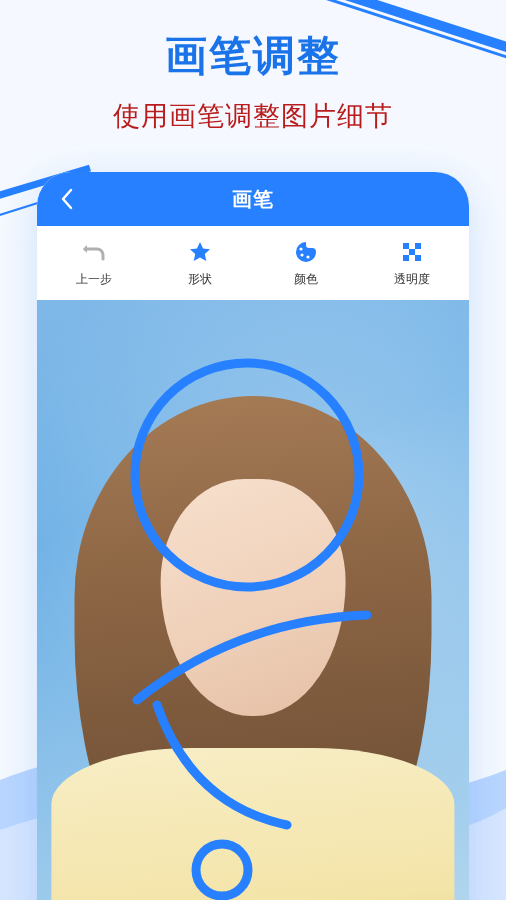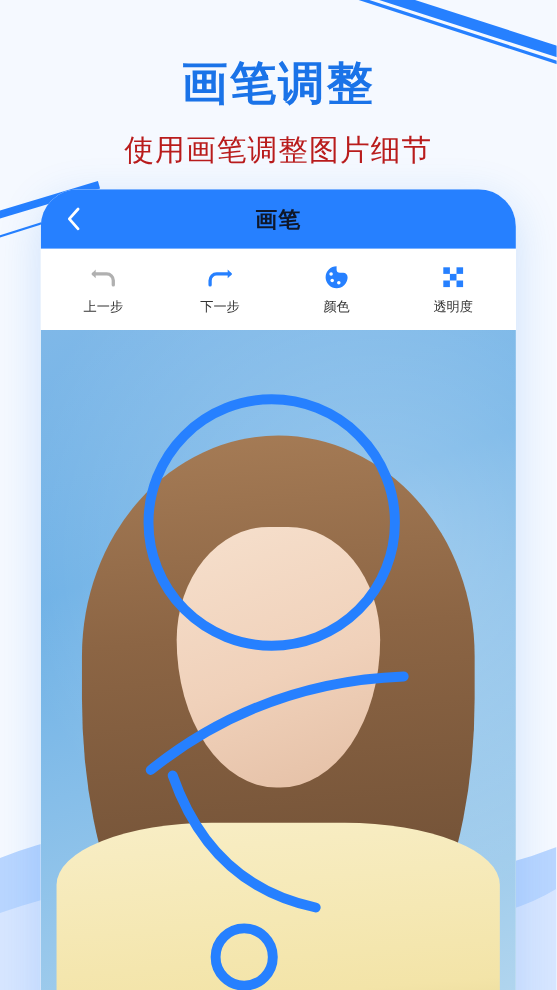--- a/index.html
+++ b/index.html
@@ -12,21 +12,21 @@
       overflow: hidden;
     }
     .bg-deco {
       position: absolute;
       inset: 0;
       pointer-events: none;
     }
     .bg-deco svg { position: absolute; }
     .header-area {
       text-align: center;
-      padding-top: 48px;
+      padding-top: 28px;
       position: relative;
       z-index: 2;
     }
     .main-title {
       font-size: 42px;
       font-weight: 700;
       color: #1a73e8;
       letter-spacing: 2px;
     }
     .sub-title {
@@ -48,21 +48,21 @@
       box-shadow: 0 10px 40px rgba(26,115,232,.18);
       overflow: hidden;
       z-index: 3;
     }
     .app-header {
       height: 54px;
       background: #2680ff;
       display: flex;
       align-items: center;
       position: relative;
-      color: #0f172a;
+      color: #ffffff;
     }
     .back-btn {
       position: absolute;
       left: 14px;
       top: 0;
       bottom: 0;
       width: 32px;
       display: flex;
       align-items: center;
       justify-content: center;
@@ -204,31 +204,30 @@
     <div class="tool-item">
       <span class="tool-icon">
         <svg width="24" height="20" viewBox="0 0 24 20">
           <path d="M5 3 L1 7 L5 11 Z" fill="#b0b0b0"></path>
           <path d="M3 7 H15 A6 6 0 0 1 21 13 V17" stroke="#b0b0b0" stroke-width="3" fill="none" stroke-linecap="round"></path>
         </svg>
       </span>
       <span class="tool-label">上一步</span>
     </div>
 
-    <div class="tool-item">
-      <span class="tool-icon">
-        <svg width="24" height="20" viewBox="0 0 24 20">
-          <path d="M19 3 L23 7 L19 11 Z" fill="#2680ff"></path>
-          <path d="M21 7 H9 A6 6 0 0 0 3 13 V17" stroke="#2680ff" stroke-width="3" fill="none" stroke-linecap="round"></path>
-        </svg>
-      </span>
-      <span class="tool-label">下一步</span>
-    </div>
-
-
+
+
+    <div class="tool-item">
+      <span class="tool-icon">
+        <svg width="24" height="24" viewBox="0 0 24 24">
+          <path d="M12 2 L15 8.5 L22 9.3 L16.8 14 L18.3 21 L12 17.5 L5.7 21 L7.2 14 L2 9.3 L9 8.5 Z" fill="#2680ff"></path>
+        </svg>
+      </span>
+      <span class="tool-label">形状</span>
+    </div>
 
     <div class="tool-item">
       <span class="tool-icon">
         <svg width="24" height="24" viewBox="0 0 24 24">
           <path d="M12 2 A10 10 0 1 0 22 12 A4 4 0 0 0 18 8 H15 A3 3 0 0 1 12 5 Z" fill="#2680ff"></path>
           <circle cx="7" cy="9" r="1.6" fill="#fff"></circle>
           <circle cx="8" cy="15" r="1.6" fill="#fff"></circle>
           <circle cx="14" cy="17" r="1.6" fill="#fff"></circle>
         </svg>
       </span>

